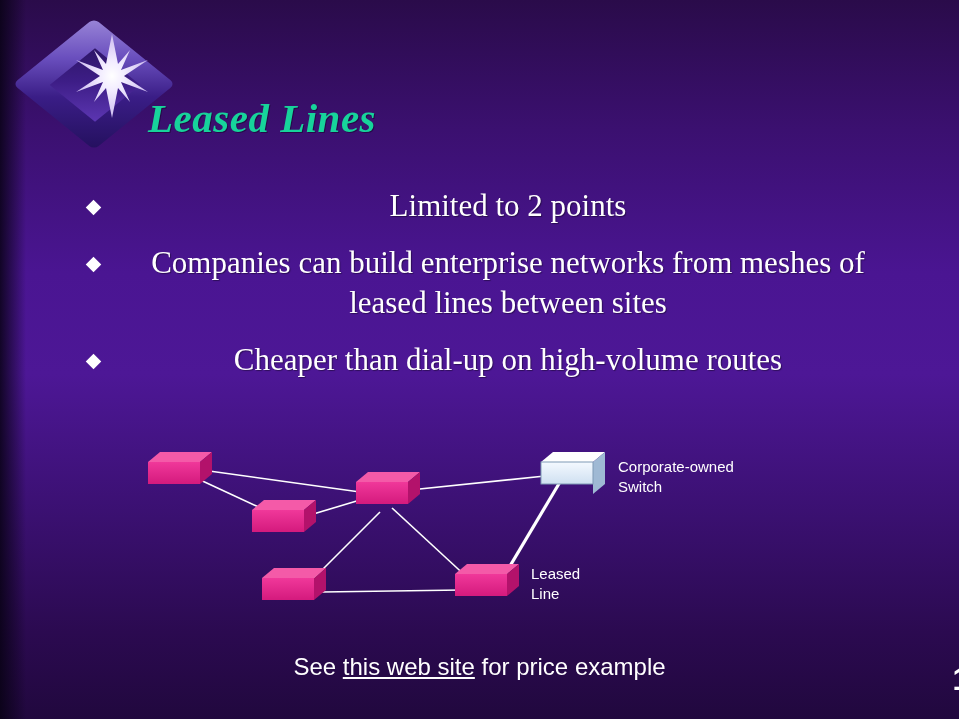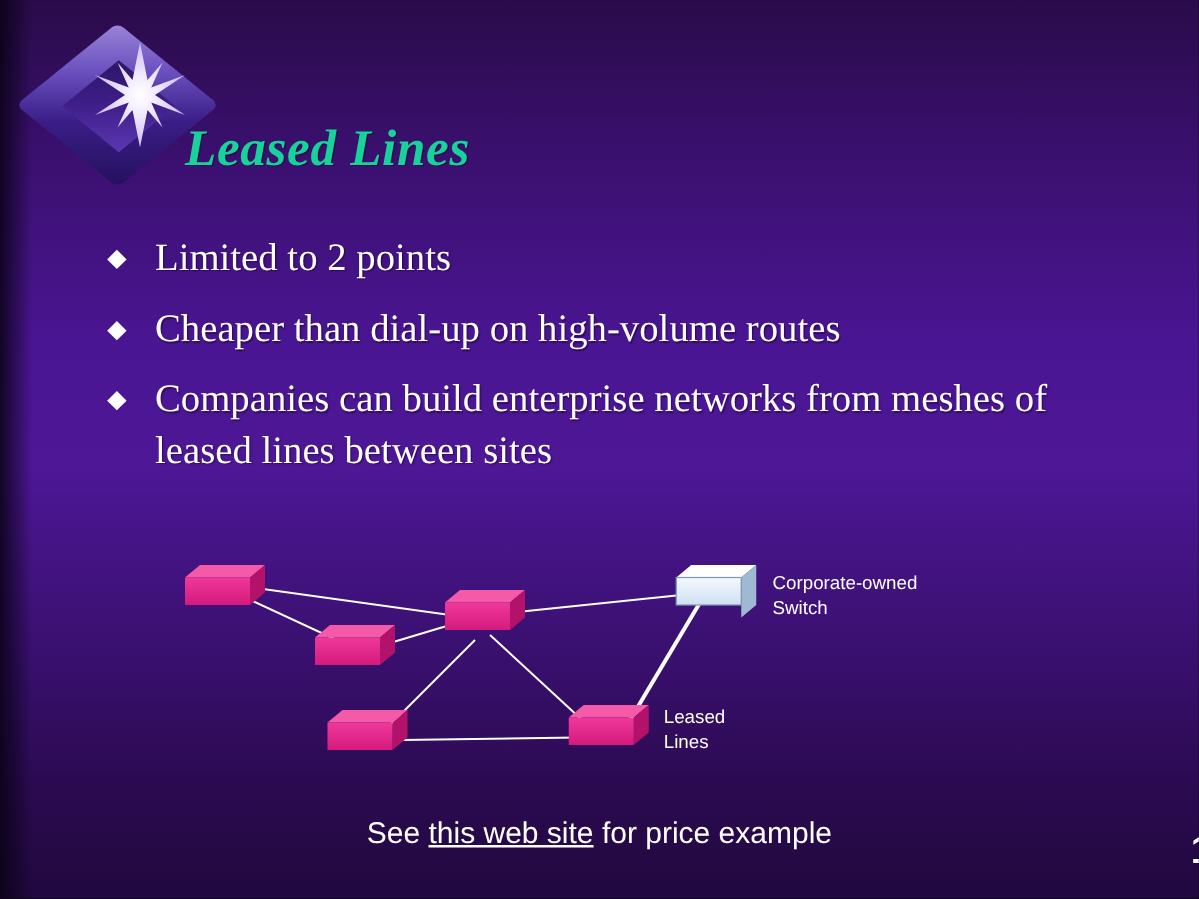--- a/index.html
+++ b/index.html
@@ -82,20 +82,21 @@
     letter-spacing: 0.5px;
     text-shadow: 1px 1px 0 rgba(0,0,0,0.35);
   }
 
   
   .bullets {
     position: absolute;
     left: 82px;
     top: 186px;
     width: 810px;
+    text-align: center;
   }
   .bullet {
     position: relative;
     color: #ffffff;
     font-size: 31px;
     line-height: 1.31;
     padding-left: 42px;
     margin-bottom: 16px;
     text-shadow: 1px 1px 1px rgba(0,0,0,0.4);
   }
@@ -178,25 +179,25 @@
 
   <div class="title">Leased Lines</div>
 
   <div class="bullets">
     <div class="bullet">
       <span class="marker"></span>
       <span>Limited to 2 points</span>
     </div>
     <div class="bullet">
       <span class="marker"></span>
-      <span>Cheaper than dial-up on high-volume routes</span>
+      <span>Companies can build enterprise networks from meshes of leased lines between sites</span>
     </div>
     <div class="bullet">
       <span class="marker"></span>
-      <span>Companies can build enterprise networks from meshes of leased lines between sites</span>
+      <span>Cheaper than dial-up on high-volume routes</span>
     </div>
   </div>
 
   <div class="diagram">
     <svg width="959" height="230" viewBox="0 0 959 230">
       <defs>
         <linearGradient id="pinkFront" x1="0" y1="0" x2="0" y2="1">
           <stop offset="0%" stop-color="#f0389a"></stop>
           <stop offset="100%" stop-color="#d41a7d"></stop>
         </linearGradient>
@@ -251,21 +252,21 @@
         <polygon points="541,42 553,32 605,32 593,42" fill="#ffffff"></polygon>
         <polygon points="605,32 605,64 593,74 593,42" fill="#9fb9d4"></polygon>
         <rect x="541" y="42" width="52" height="22" fill="url(#whiteFront)"></rect>
         <rect x="541" y="42" width="52" height="22" fill="none" stroke="#7e99b5" stroke-width="1"></rect>
       </g>
     </svg>
 
     <div class="dlabel corp">Corporate-owned
 Switch</div>
     <div class="dlabel leased">Leased
-Lines</div>
+Line</div>
   </div>
 
   <div class="footer">
     <span>See </span><a href="#">this web site</a><span> for price example</span>
   </div>
 
   <div class="pagenum">19</div>
 
 </div>
 

